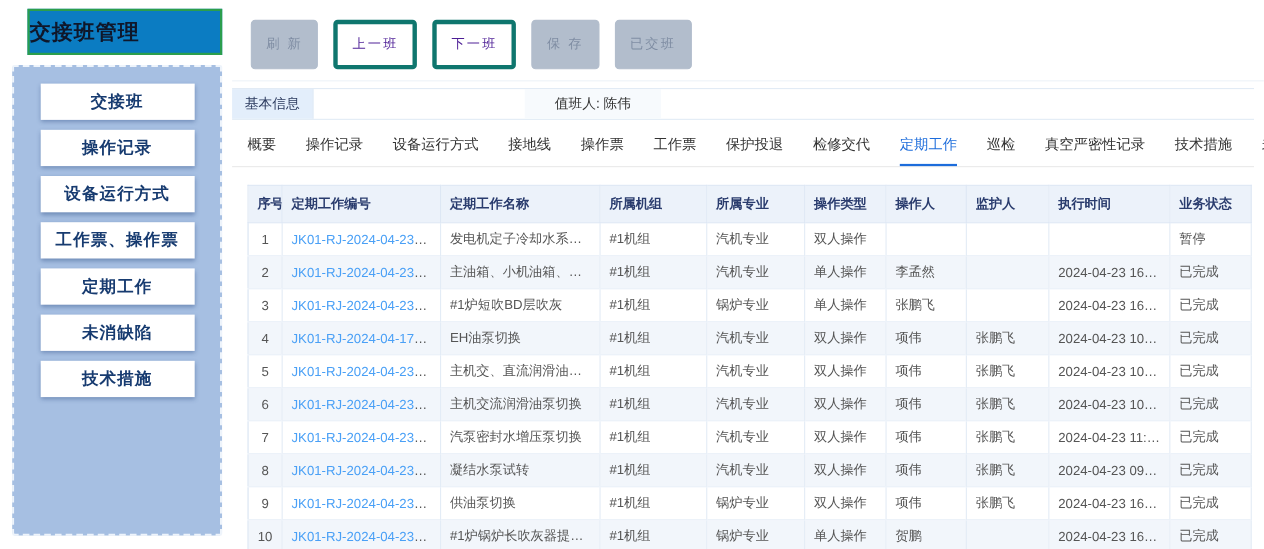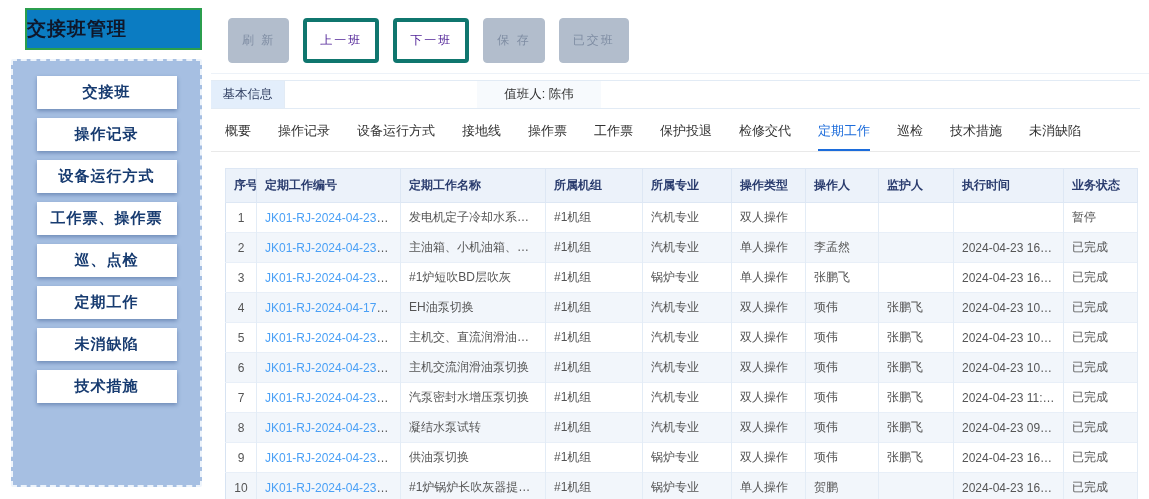--- a/index.html
+++ b/index.html
@@ -56,21 +56,20 @@
 
 <div class="app">
 
   <aside class="sidebar">
     <div class="sidebar-title">交接班管理</div>
     <nav class="sidebar-panel" id="sidebar-menu">
         <button class="side-btn">交接班</button>
         <button class="side-btn">操作记录</button>
         <button class="side-btn">设备运行方式</button>
         <button class="side-btn">工作票、操作票</button>
-        <button class="side-btn">巡、点检</button>
         <button class="side-btn">定期工作</button>
         <button class="side-btn">未消缺陷</button>
         <button class="side-btn">技术措施</button>
       </nav>
   </aside>
 
   <main class="main">
     <div class="toolbar" id="toolbar">
         <button class="tb-btn disabled">刷 新</button>
         <button class="tb-btn outline">上一班</button>
@@ -89,20 +88,21 @@
         <div class="tab">概要</div>
         <div class="tab">操作记录</div>
         <div class="tab">设备运行方式</div>
         <div class="tab">接地线</div>
         <div class="tab">操作票</div>
         <div class="tab">工作票</div>
         <div class="tab">保护投退</div>
         <div class="tab">检修交代</div>
         <div class="tab active">定期工作</div>
         <div class="tab">巡检</div>
+        <div class="tab">真空严密性记录</div>
         <div class="tab">技术措施</div>
         <div class="tab">未消缺陷</div>
       </div>
 
     <table class="grid">
       <colgroup id="cols">
           <col style="width: 31px;">
           <col style="width: 144px;">
           <col style="width: 145px;">
           <col style="width: 97px;">

